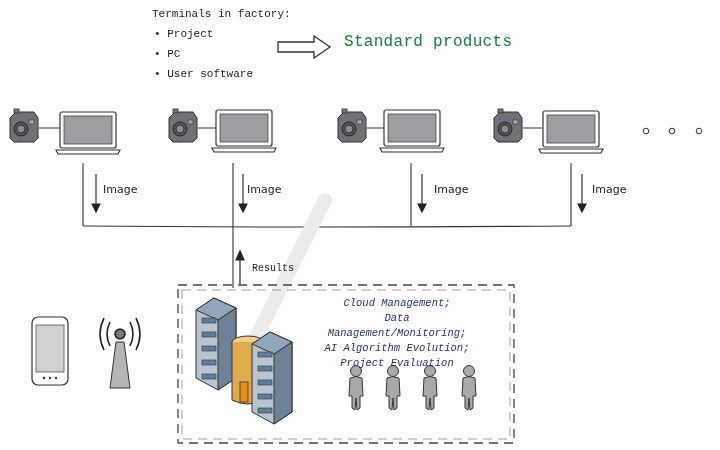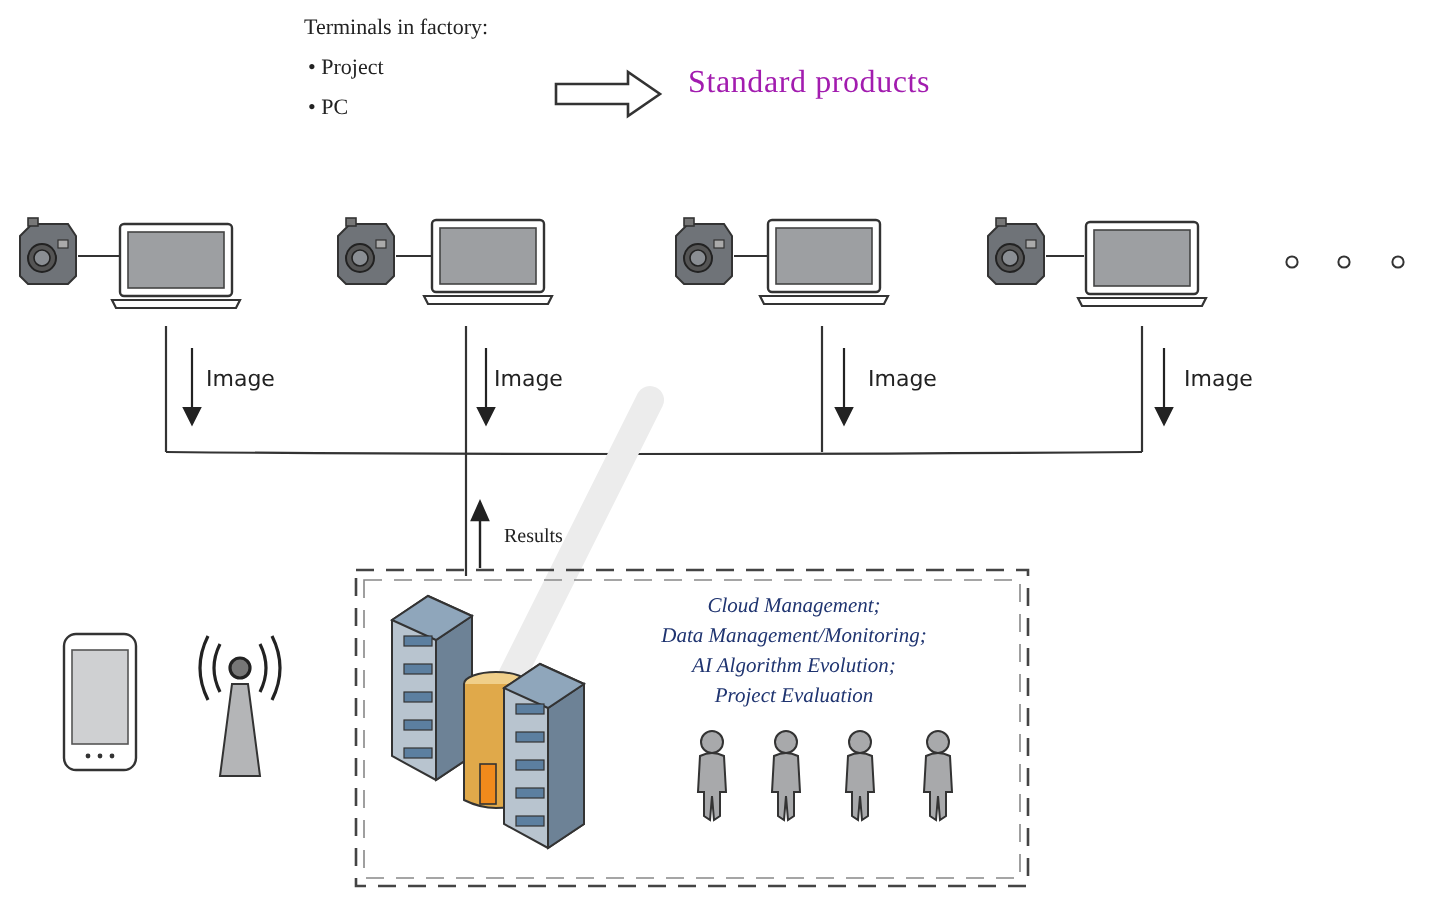--- a/index.html
+++ b/index.html
@@ -3,39 +3,40 @@
 <meta charset="utf-8">
 <style>
   html, body { margin: 0; padding: 0; }
   body {
     width: 720px; height: 450px; position: relative; overflow: hidden;
     background: #ffffff;
     font-family: "DejaVu Sans", sans-serif;
     color: #2a2a2a;
   }
   .abs { position: absolute; }
-  .hand { font-family: Liberation Serif, serif; }
+  .hand { font-family: Liberation Mono, monospace; }
   #header-list { left: 152px; top: 4px; font-size: 11px; line-height: 20px; color: #222; }
   #header-list .title { font-size: 11px; }
   #header-list .item::before { content: "• "; }
   #header-list .item { padding-left: 2px; }
   #arrow-big { left: 276px; top: 34px; }
-  #standard { left: 344px; top: 33px; font-size: 16px; color: #a21caf; letter-spacing: 0.3px; }
+  #standard { left: 344px; top: 33px; font-size: 16px; color: #15803d; letter-spacing: 0.3px; }
   svg.layer { position: absolute; left: 0; top: 0; }
   .img-label { font-size: 11px; color: #222; text-align: center; }
   #results-label { left: 252px; top: 263px; font-size: 10px; color: #222; }
   #cloud-text { left: 312px; top: 296px; width: 170px; text-align: center; font-size: 10.5px; line-height: 15px; color: #1f3470; font-style: italic; }
 </style>
 </head>
 <body>
 
 <div id="header-list" class="abs hand">
   <div class="title">Terminals in factory:</div>
   <div class="item">Project</div>
   <div class="item">PC</div>
+  <div class="item">User software</div>
 </div>
 
 <svg id="arrow-big" class="abs" width="56" height="26">
   <path d="M2 8 H38 V2 L54 13 L38 24 V18 H2 Z" fill="#fff" stroke="#333" stroke-width="1.3"></path>
 </svg>
 <div id="standard" class="abs hand">Standard products</div>
 
 <svg class="layer" width="720" height="450">
   <defs>
     <g id="camera">

